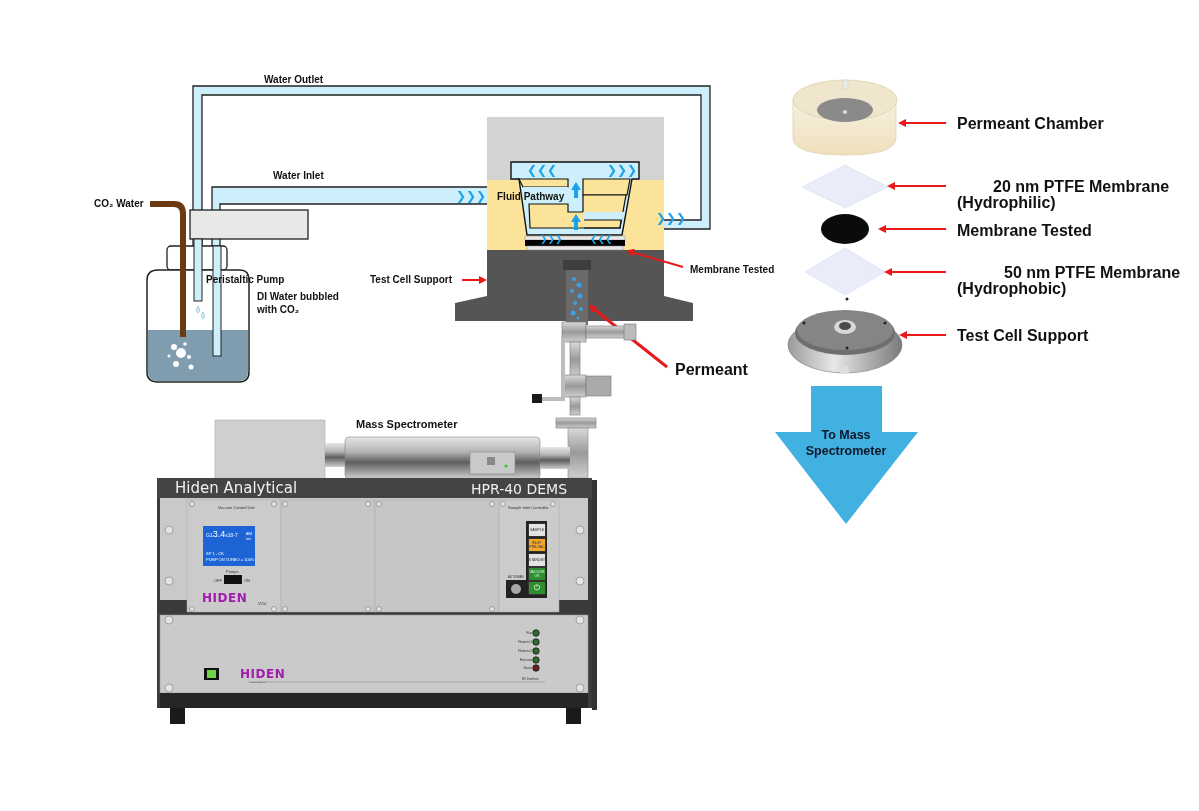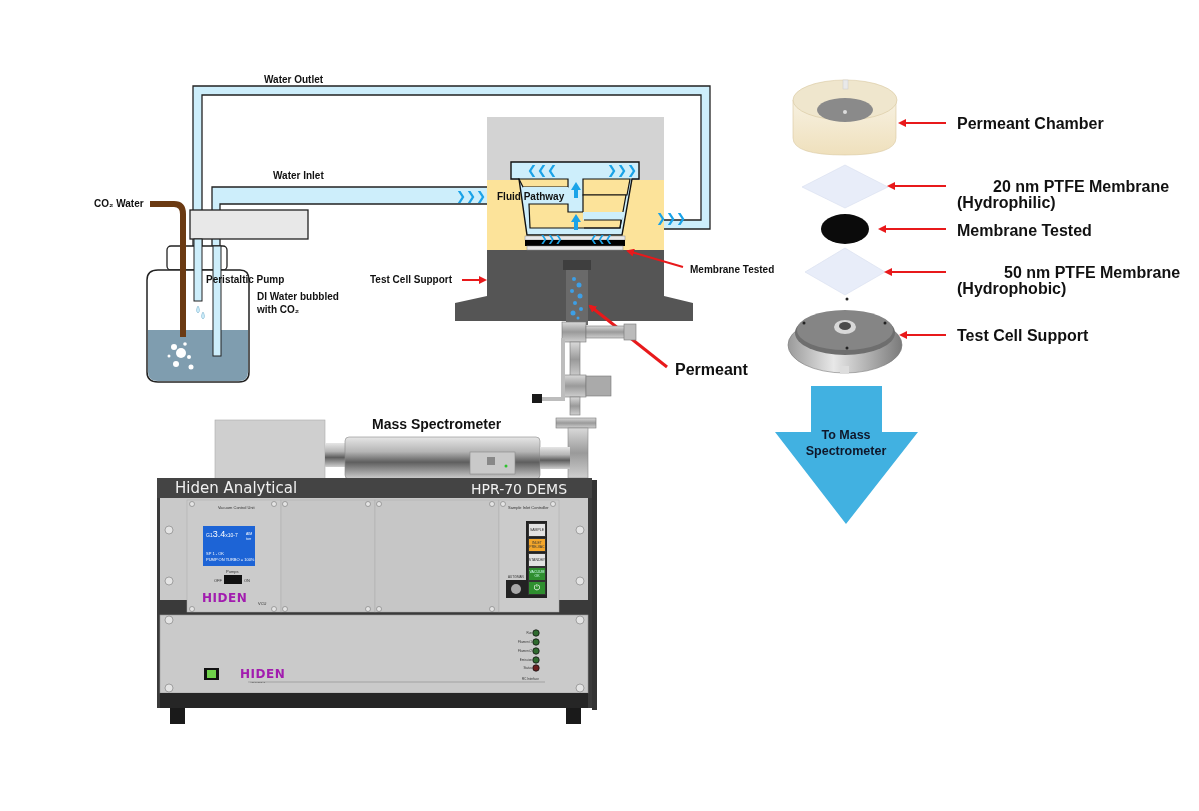--- a/index.html
+++ b/index.html
@@ -248,37 +248,37 @@
 <div class="lbl" style="left:264px;top:74px;">Water Outlet</div>
 <div class="lbl" style="left:273px;top:170px;">Water Inlet</div>
 <div class="lbl" style="left:94px;top:198px;">CO₂ Water</div>
 <div class="lbl" style="left:206px;top:226px;margin-top:48px;">Peristaltic Pump</div>
 <div class="lbl" style="left:257px;top:291px;">DI Water bubbled</div>
 <div class="lbl" style="left:257px;top:304px;">with CO₂</div>
 <div class="lbl" style="left:497px;top:191px;">Fluid Pathway</div>
 <div class="lbl" style="left:370px;top:274px;">Test Cell Support</div>
 <div class="lbl" style="left:690px;top:264px;">Membrane Tested</div>
 <div class="lbl lbl-md" style="left:675px;top:362px;">Permeant</div>
-<div class="lbl lbl-lg" style="left:372px;top:416px;font-size:14px;line-height:17px;">Mass Spectrometer</div>
+<div class="lbl lbl-lg" style="left:356px;top:416px;font-size:11px;line-height:17px;">Mass Spectrometer</div>
 
 <div class="lbl lbl-md" style="left:957px;top:116px;">Permeant Chamber</div>
 <div class="lbl lbl-md" style="left:957px;top:179px;margin-left:36px;">20 nm PTFE Membrane</div>
 <div class="lbl lbl-md" style="left:957px;top:195px;">(Hydrophilic)</div>
 <div class="lbl lbl-md" style="left:957px;top:223px;">Membrane Tested</div>
 <div class="lbl lbl-md" style="left:1004px;top:265px;">50 nm PTFE Membrane</div>
 <div class="lbl lbl-md" style="left:957px;top:281px;">(Hydrophobic)</div>
 <div class="lbl lbl-md" style="left:957px;top:328px;">Test Cell Support</div>
 
 <div class="arrow-text" style="left:776px;top:427px;">
   <div>To Mass</div>
   <div>Spectrometer</div>
 </div>
 
 <div class="band-text" style="left:175px;top:479px;">Hiden Analytical</div>
-<div class="band-text" style="left:471px;top:480px;font-size:14px;">HPR-70 DEMS</div>
+<div class="band-text" style="left:471px;top:480px;font-size:14px;">HPR-40 DEMS</div>
 <div class="tiny" style="left:218px;top:505px;">Vacuum Control Unit</div>
 <div class="tiny" style="left:508px;top:505px;">Sample Inlet Controller</div>
 
 <div class="lcd">
   <div class="big">
     <span style="font-size:5px">G1</span><span>3.4</span><span style="font-size:5px">x10-7</span>
     <span style="font-size:3.5px;position:absolute;left:40px;top:0;">AIM</span>
     <span style="font-size:3.5px;position:absolute;left:40px;top:5px;">torr</span>
   </div>
   <div class="small">SP 1 - OK</div>

